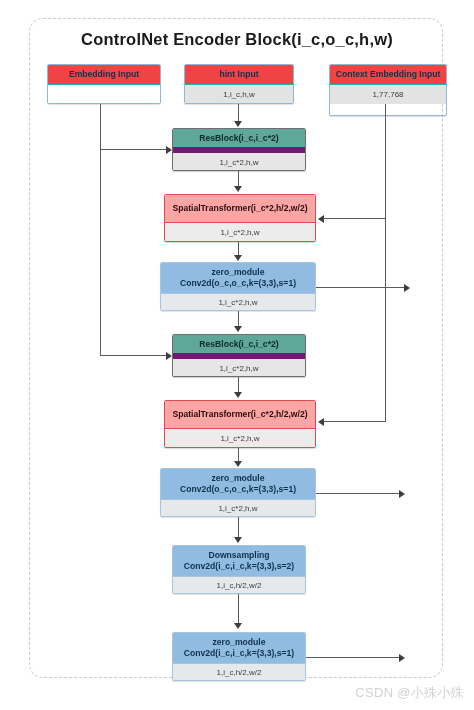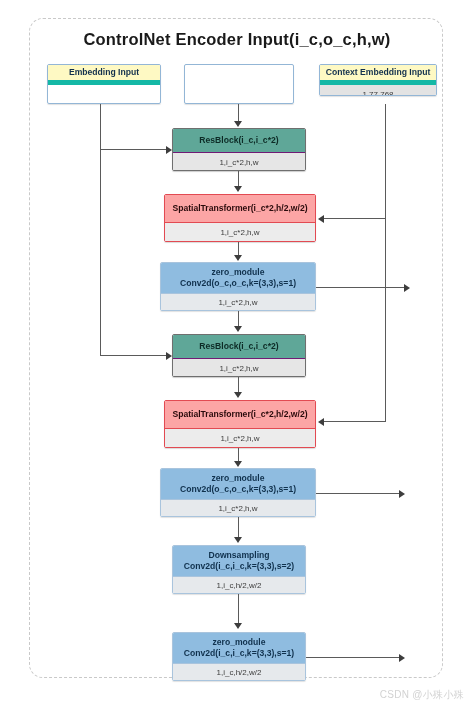--- a/index.html
+++ b/index.html
@@ -56,26 +56,26 @@
     font-size:8px;
     color:#3b3b3b;
     background:#e8e8e8;
     display:flex;
     align-items:center;
     justify-content:center;
   }
 
   
   .n-input{border:1px solid #93b6d6;box-shadow:0 1px 1px rgba(0,0,0,.12);}
-  .n-input .head{background:#fef9c3;border-bottom:5px solid #14b8a6;color:#12304d;}
+  .n-input .head{background:#ef4444;border-bottom:1px solid #14b8a6;color:#12304d;}
   .n-input .body{background:#e3e3e3;}
 
   
   .n-res{border:1px solid #6f6f6f;box-shadow:0 1px 1px rgba(0,0,0,.2);}
-  .n-res .head{background:#5fa798;color:#0d2b26;border-bottom:1px solid #701a75;}
+  .n-res .head{background:#5fa798;color:#0d2b26;border-bottom:6px solid #701a75;}
   .n-res .body{background:#e6e6e6;}
 
   
   .n-st{border:1px solid #e24a52;box-shadow:0 1px 1px rgba(0,0,0,.15);}
   .n-st .head{background:#fca5a5;color:#2a0b0c;border-bottom:1px solid #e24a52;}
   .n-st .body{background:#ececec;}
 
   
   .n-conv{border:1px solid #a9c4dd;box-shadow:0 1px 1px rgba(0,0,0,.12);}
   .n-conv .head{background:#8fbce0;color:#10314d;border-bottom:1px solid #a9c4dd;}
@@ -86,42 +86,44 @@
   .lnv{width:1.3px;}
   .lnh{height:1.3px;}
   .arw{position:absolute;width:0;height:0;}
   .arw-down{border-left:4px solid transparent;border-right:4px solid transparent;border-top:6px solid #3d3d3d;}
   .arw-right{border-top:4px solid transparent;border-bottom:4px solid transparent;border-left:6px solid #3d3d3d;}
   .arw-left{border-top:4px solid transparent;border-bottom:4px solid transparent;border-right:6px solid #3d3d3d;}
 
   .watermark{
     position:absolute;
     right:10px;bottom:8px;
-    font-size:10px;
+    font-size:13px;
     color:#d2d2d2;
     letter-spacing:.3px;
   }
 </style>
 </head>
 <body>
 
 <div id="canvas">
 
   <div class="frame"></div>
 
-  <div class="title">ControlNet Encoder Input(i_c,o_c,h,w)</div>
+  <div class="title">ControlNet Encoder Block(i_c,o_c,h,w)</div>
 
   <div class="node n-input" style="left:47px;top:64px;width:114px;height:40px;">
     <div class="head" style="height:20px;">Embedding Input</div>
   </div>
 
   <div class="node n-input" style="left:184px;top:64px;width:110px;height:40px;">
-  </div>
-
-  <div class="node n-input" style="left:319px;top:64px;width:118px;height:32px;">
+    <div class="head" style="height:20px;">hint Input</div>
+    <div class="body" style="height:19px;">1,i_c,h,w</div>
+  </div>
+
+  <div class="node n-input" style="left:329px;top:64px;width:118px;height:52px;">
     <div class="head" style="height:20px;">Context Embedding Input</div>
     <div class="body" style="height:19px;">1,77,768</div>
   </div>
 
   <div class="node n-res" style="left:172px;top:128px;width:134px;height:43px;">
     <div class="head" style="height:24px;">
       <span>ResBlock(i_c,i_c*2)</span>
     </div>
     <div class="body" style="height:18px;">1,i_c*2,h,w</div>
   </div>

